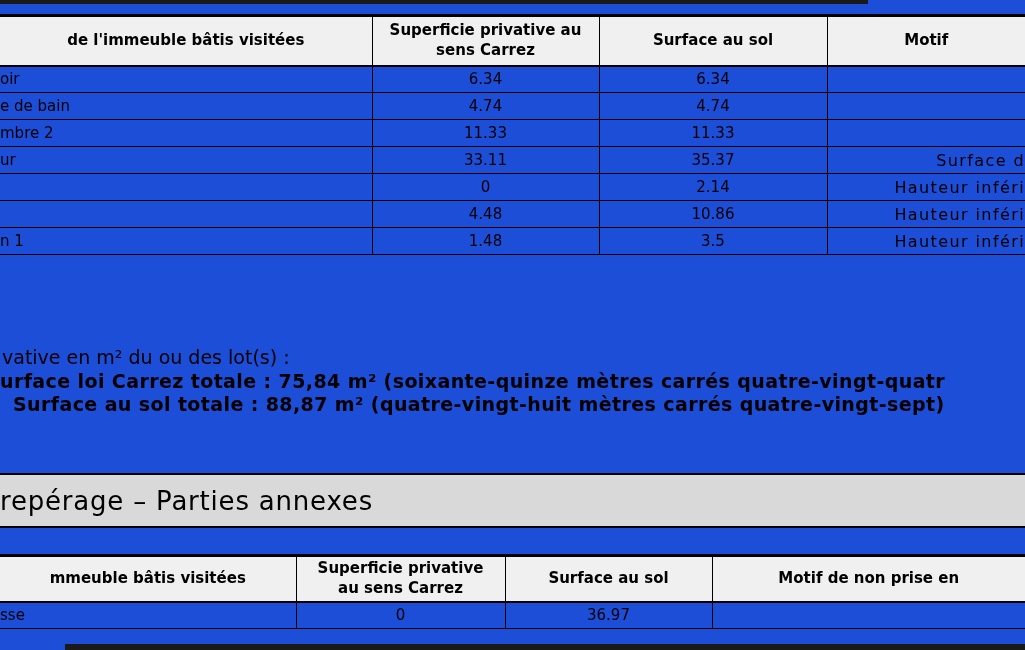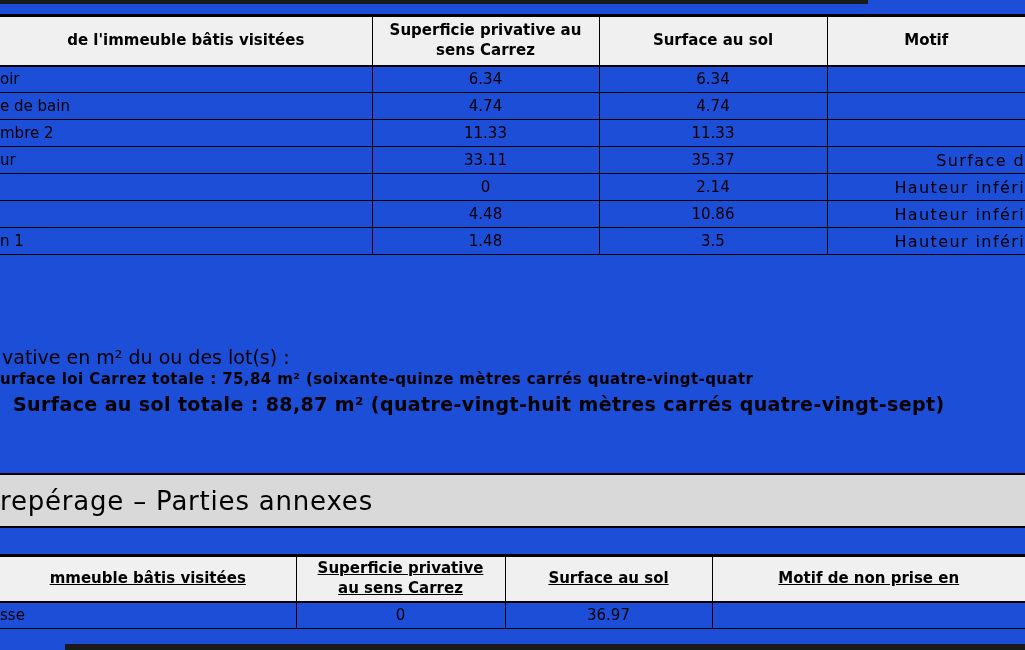--- a/index.html
+++ b/index.html
@@ -29,26 +29,26 @@
     background:#f0f0f0; font-weight:bold; text-align:center;
     border-bottom:2px solid #000; line-height:1.3;
   }
   .two-line { white-space:pre-line !important; }
   td.name, th.name { text-align:left; padding-left:3px; }
   td.num { text-align:center; }
   td.comment { text-align:right; font-size:16px; letter-spacing:1.4px; padding-right:1px; }
   th.comment-h { text-align:right; padding-right:2px; }
   #table-main tbody tr { height:27px; }
   #table-main thead tr { height:50px; }
-  #table-annex thead tr { height:46px;text-decoration:underline; }
+  #table-annex thead tr { height:46px; }
   #table-annex tbody tr { height:27px; }
 
   .free-text { position:absolute; white-space:nowrap; }
   #lots-intro { top:346px; left:2px; font-size:19px; }
-  #total-carrez { top:370px; left:0; font-size:15px; font-weight:bold; letter-spacing:0.4px; }
+  #total-carrez { top:370px; left:0; font-size:19px; font-weight:bold; letter-spacing:0.4px; }
   #total-sol { top:393px; left:13px; font-size:19px; font-weight:bold; letter-spacing:0.4px; }
 
   #section-band {
     position:absolute; left:0; top:473px; width:1025px; height:55px;
     background:#d9d9d9; border-top:2px solid #000; border-bottom:2px solid #000;
     display:flex; align-items:center; font-size:26px; letter-spacing:0.8px;
   }
 </style>
 </head>
 <body>

